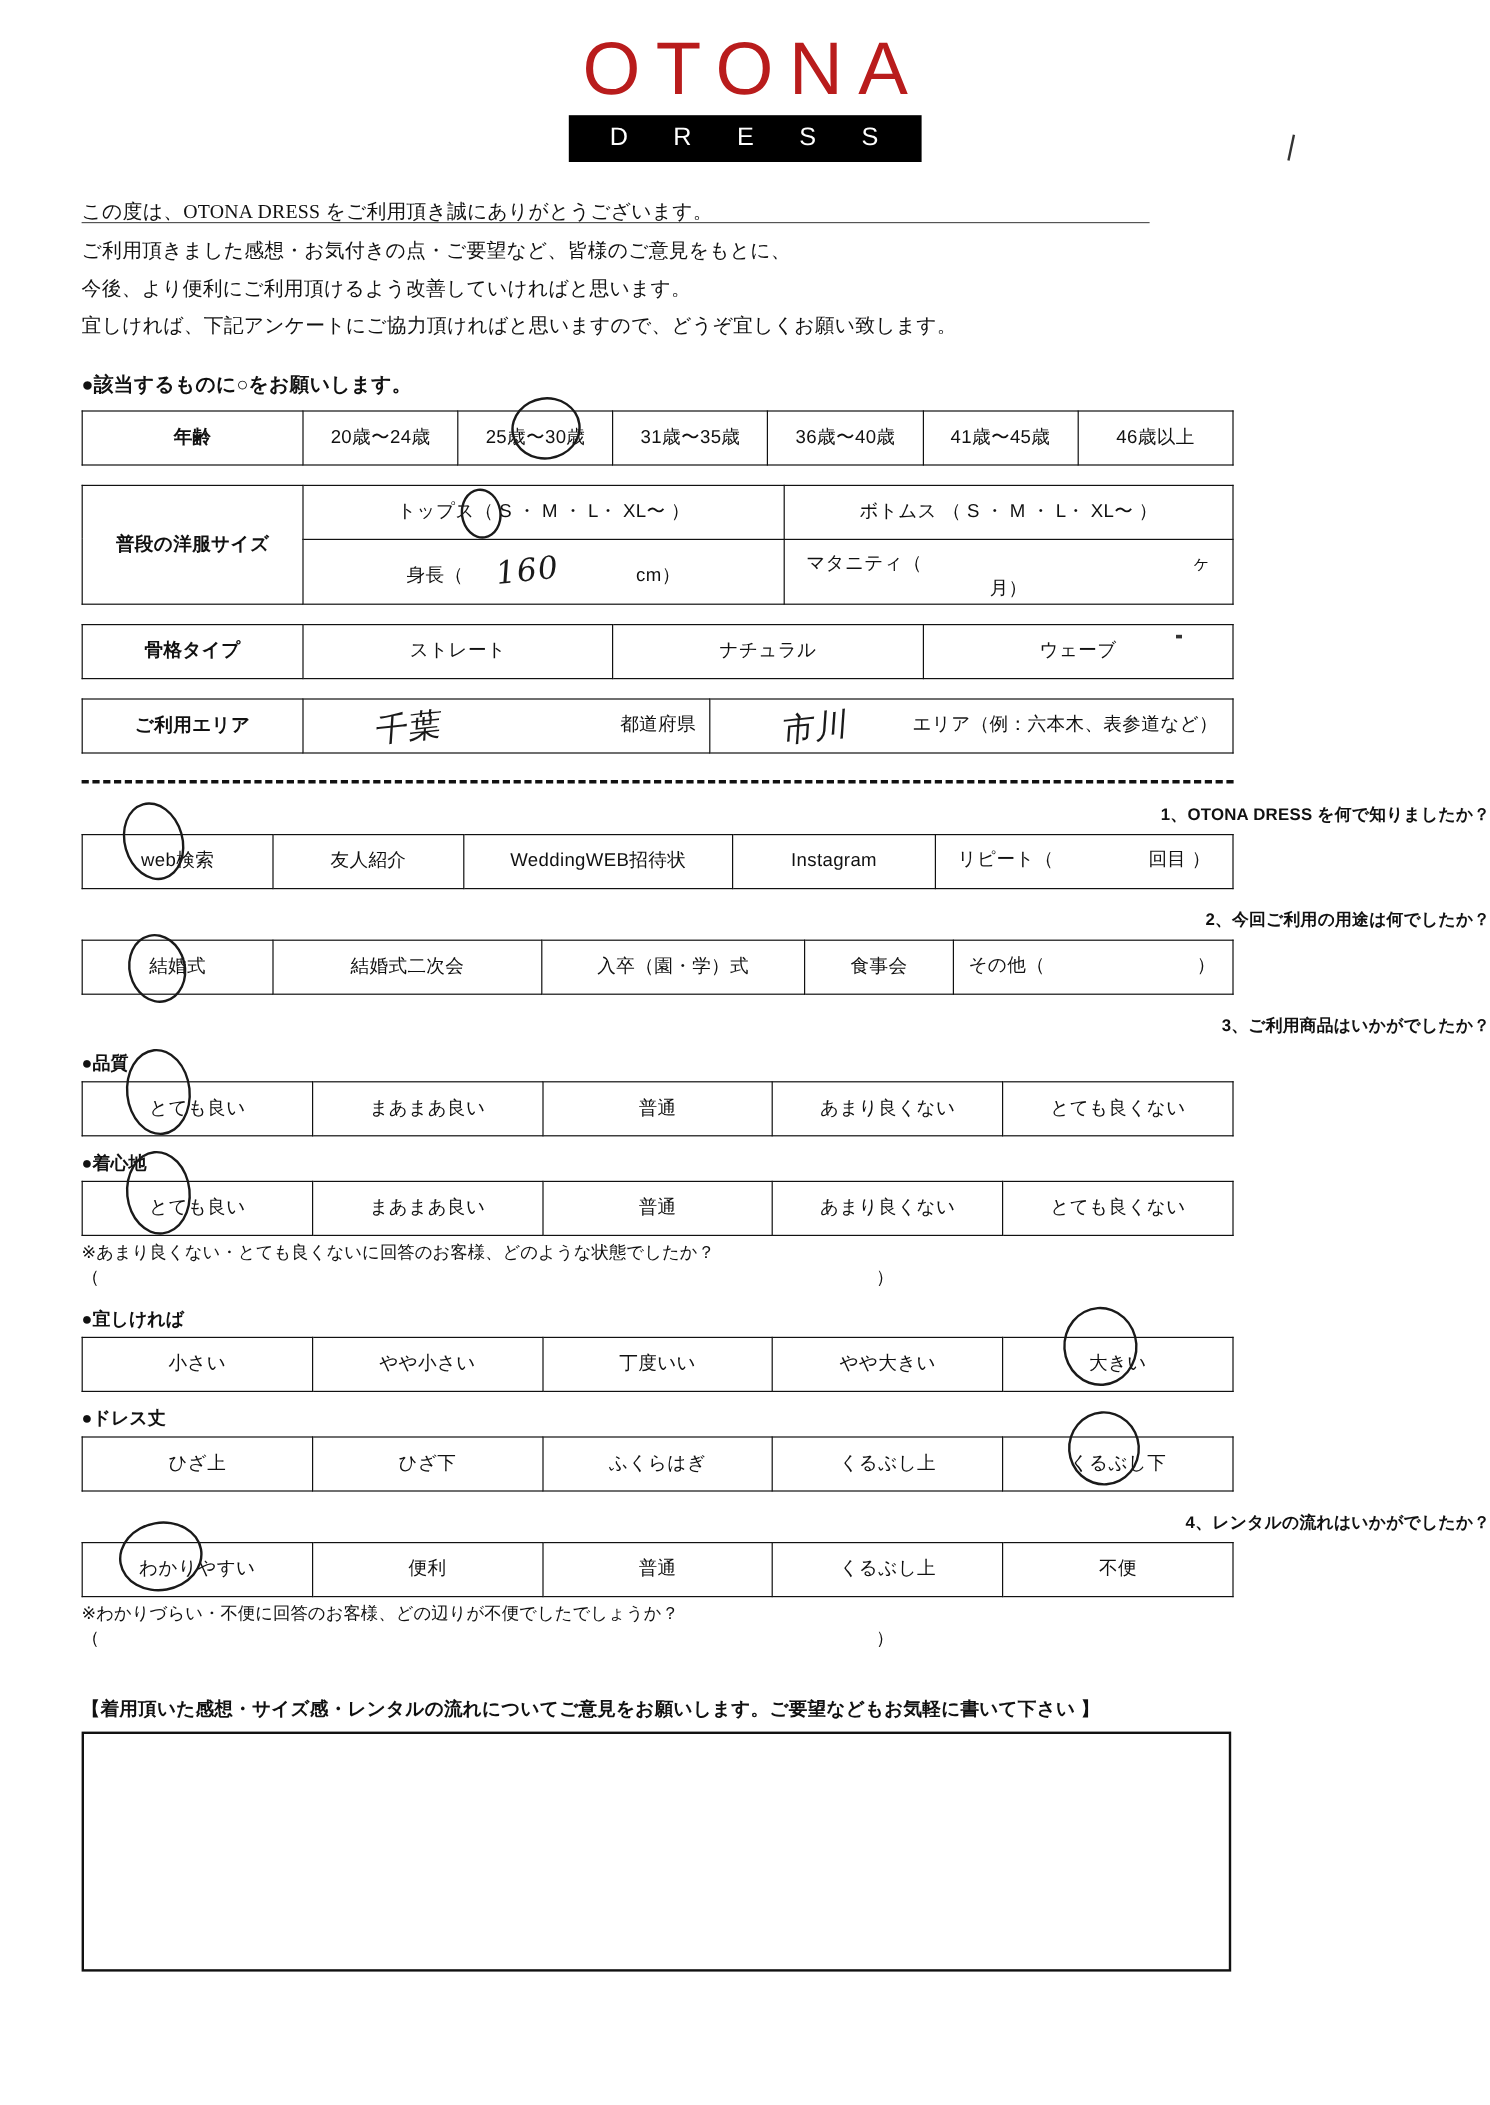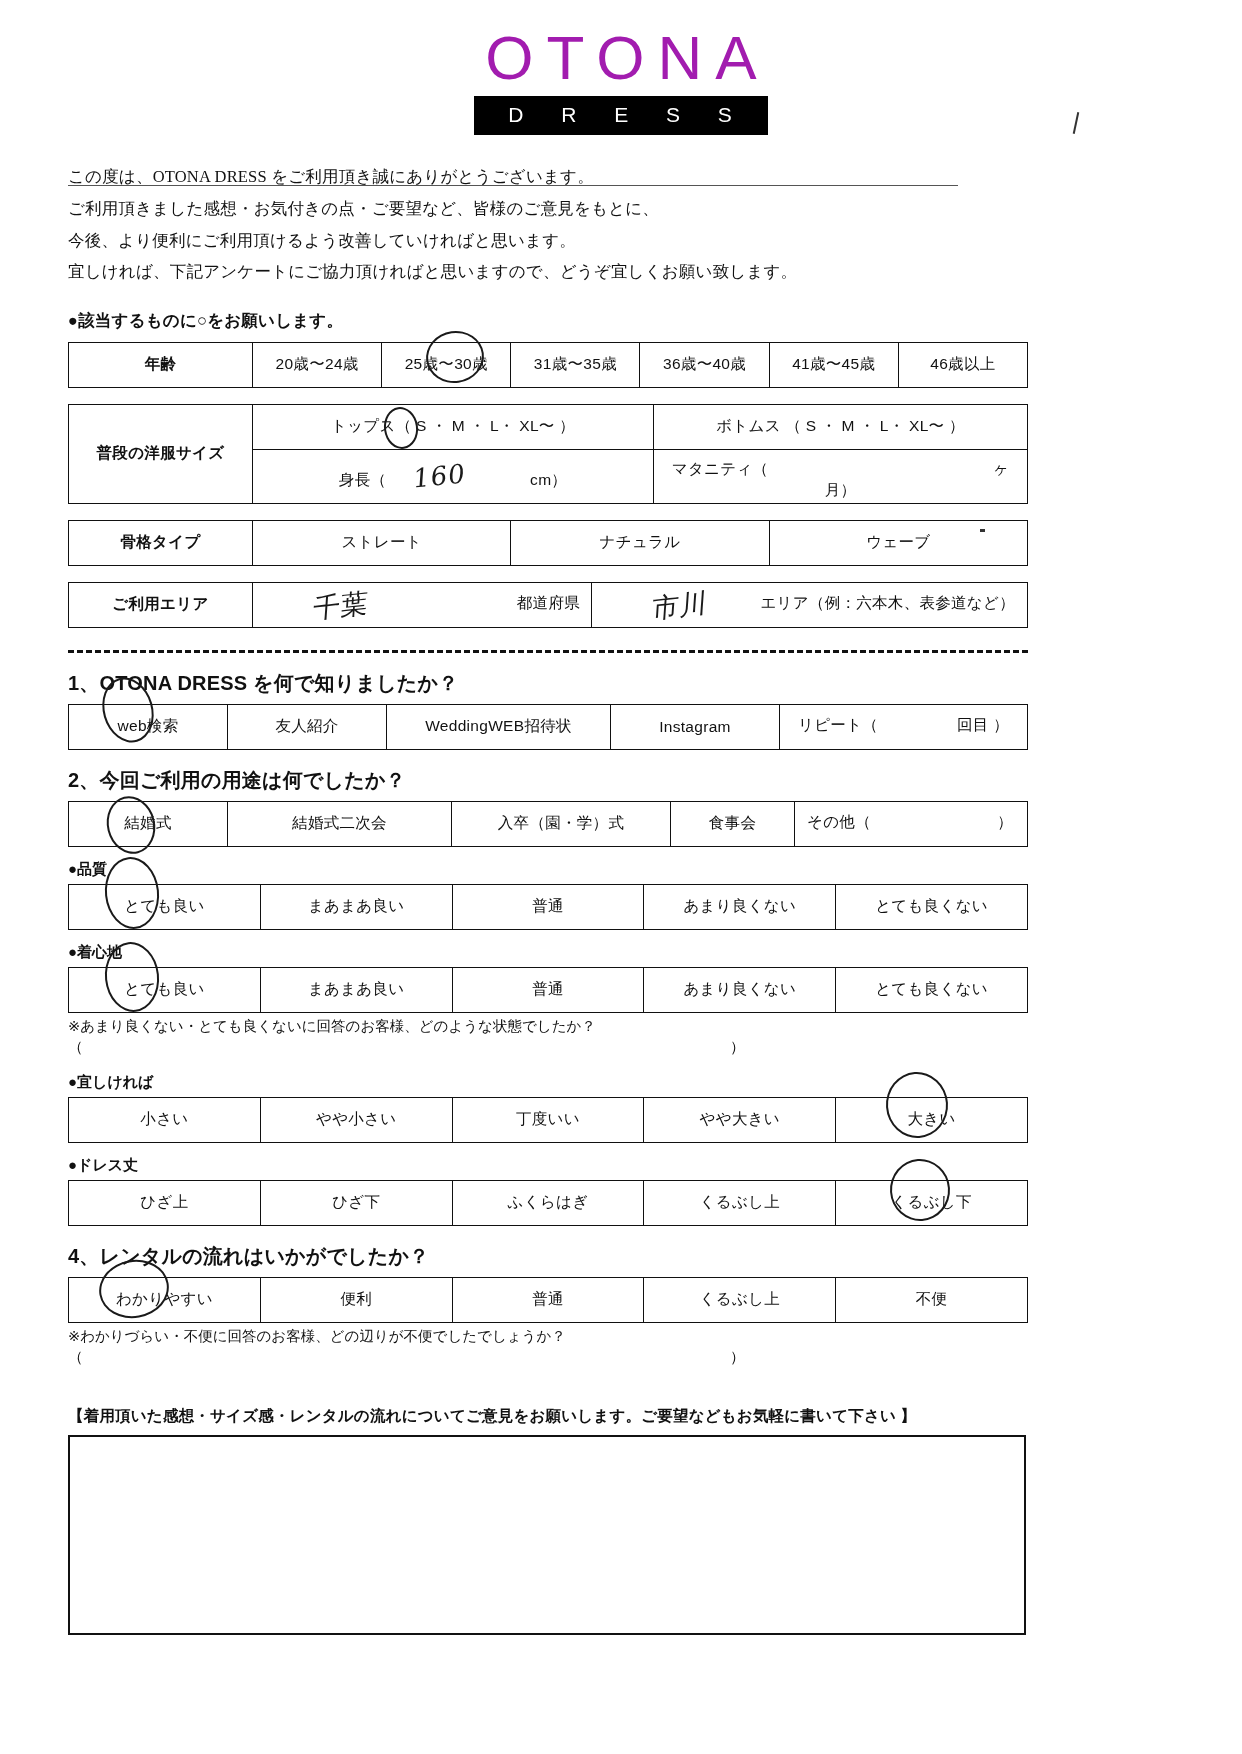--- a/index.html
+++ b/index.html
@@ -27,21 +27,21 @@
   .logo-wrap {
     text-align: center;
     padding-top: 26px;
   }
   .logo-main {
     font-size: 62px;
     letter-spacing: 13px;
     font-weight: 400;
     line-height: 1.02;
     padding-left: 13px;
-    color: #a21caf;
+    color: #b91c1c;
   }
   .logo-bar {
     display: inline-block;
     background: #000;
     color: #fff;
     font-size: 21px;
     letter-spacing: 16px;
     padding: 7px 20px 8px 34px;
     margin-top: 7px;
   }
@@ -56,23 +56,24 @@
   .intro div { white-space: nowrap; font-family: Liberation Serif, serif; }
 
   .section-head {
     margin: 22px 0 10px 68px;
     font-size: 16.5px;
     font-weight: bold;
     letter-spacing: 0.2px;
   }
   .q-head {
     margin: 17px 0 7px 68px;
-    font-size: 20px;
+    font-size: 14px;
     font-weight: bold;
     letter-spacing: 0.2px;
+    text-align: right;
   }
   .sub-head {
     margin: 13px 0 5px 68px;
     font-size: 15px;
     font-weight: bold;
   }
   .note {
     margin: 4px 0 0 68px;
     font-size: 14.5px;
     letter-spacing: 0;
@@ -280,20 +281,21 @@
       <td style="width:210px">入卒（園・学）式</td>
       <td style="width:115px">食事会</td>
       <td>
         <span style="position:absolute;left:12px;top:10px;">その他（</span>
         <span style="position:absolute;right:14px;top:10px;">）</span>
       </td>
     </tr>
   </tbody>
     </table>
 
+  <div class="q-head">3、ご利用商品はいかがでしたか？</div>
 
   <div class="sub-head">●品質</div>
   <table class="grid">
     <tbody>
         <tr>
       <td>とても良い
         <span class="ell" style="left:36px;top:-28px;width:50px;height:68px;transform:rotate(-6deg);"></span>
       </td>
       <td>まあまあ良い</td>
       <td>普通</td>

